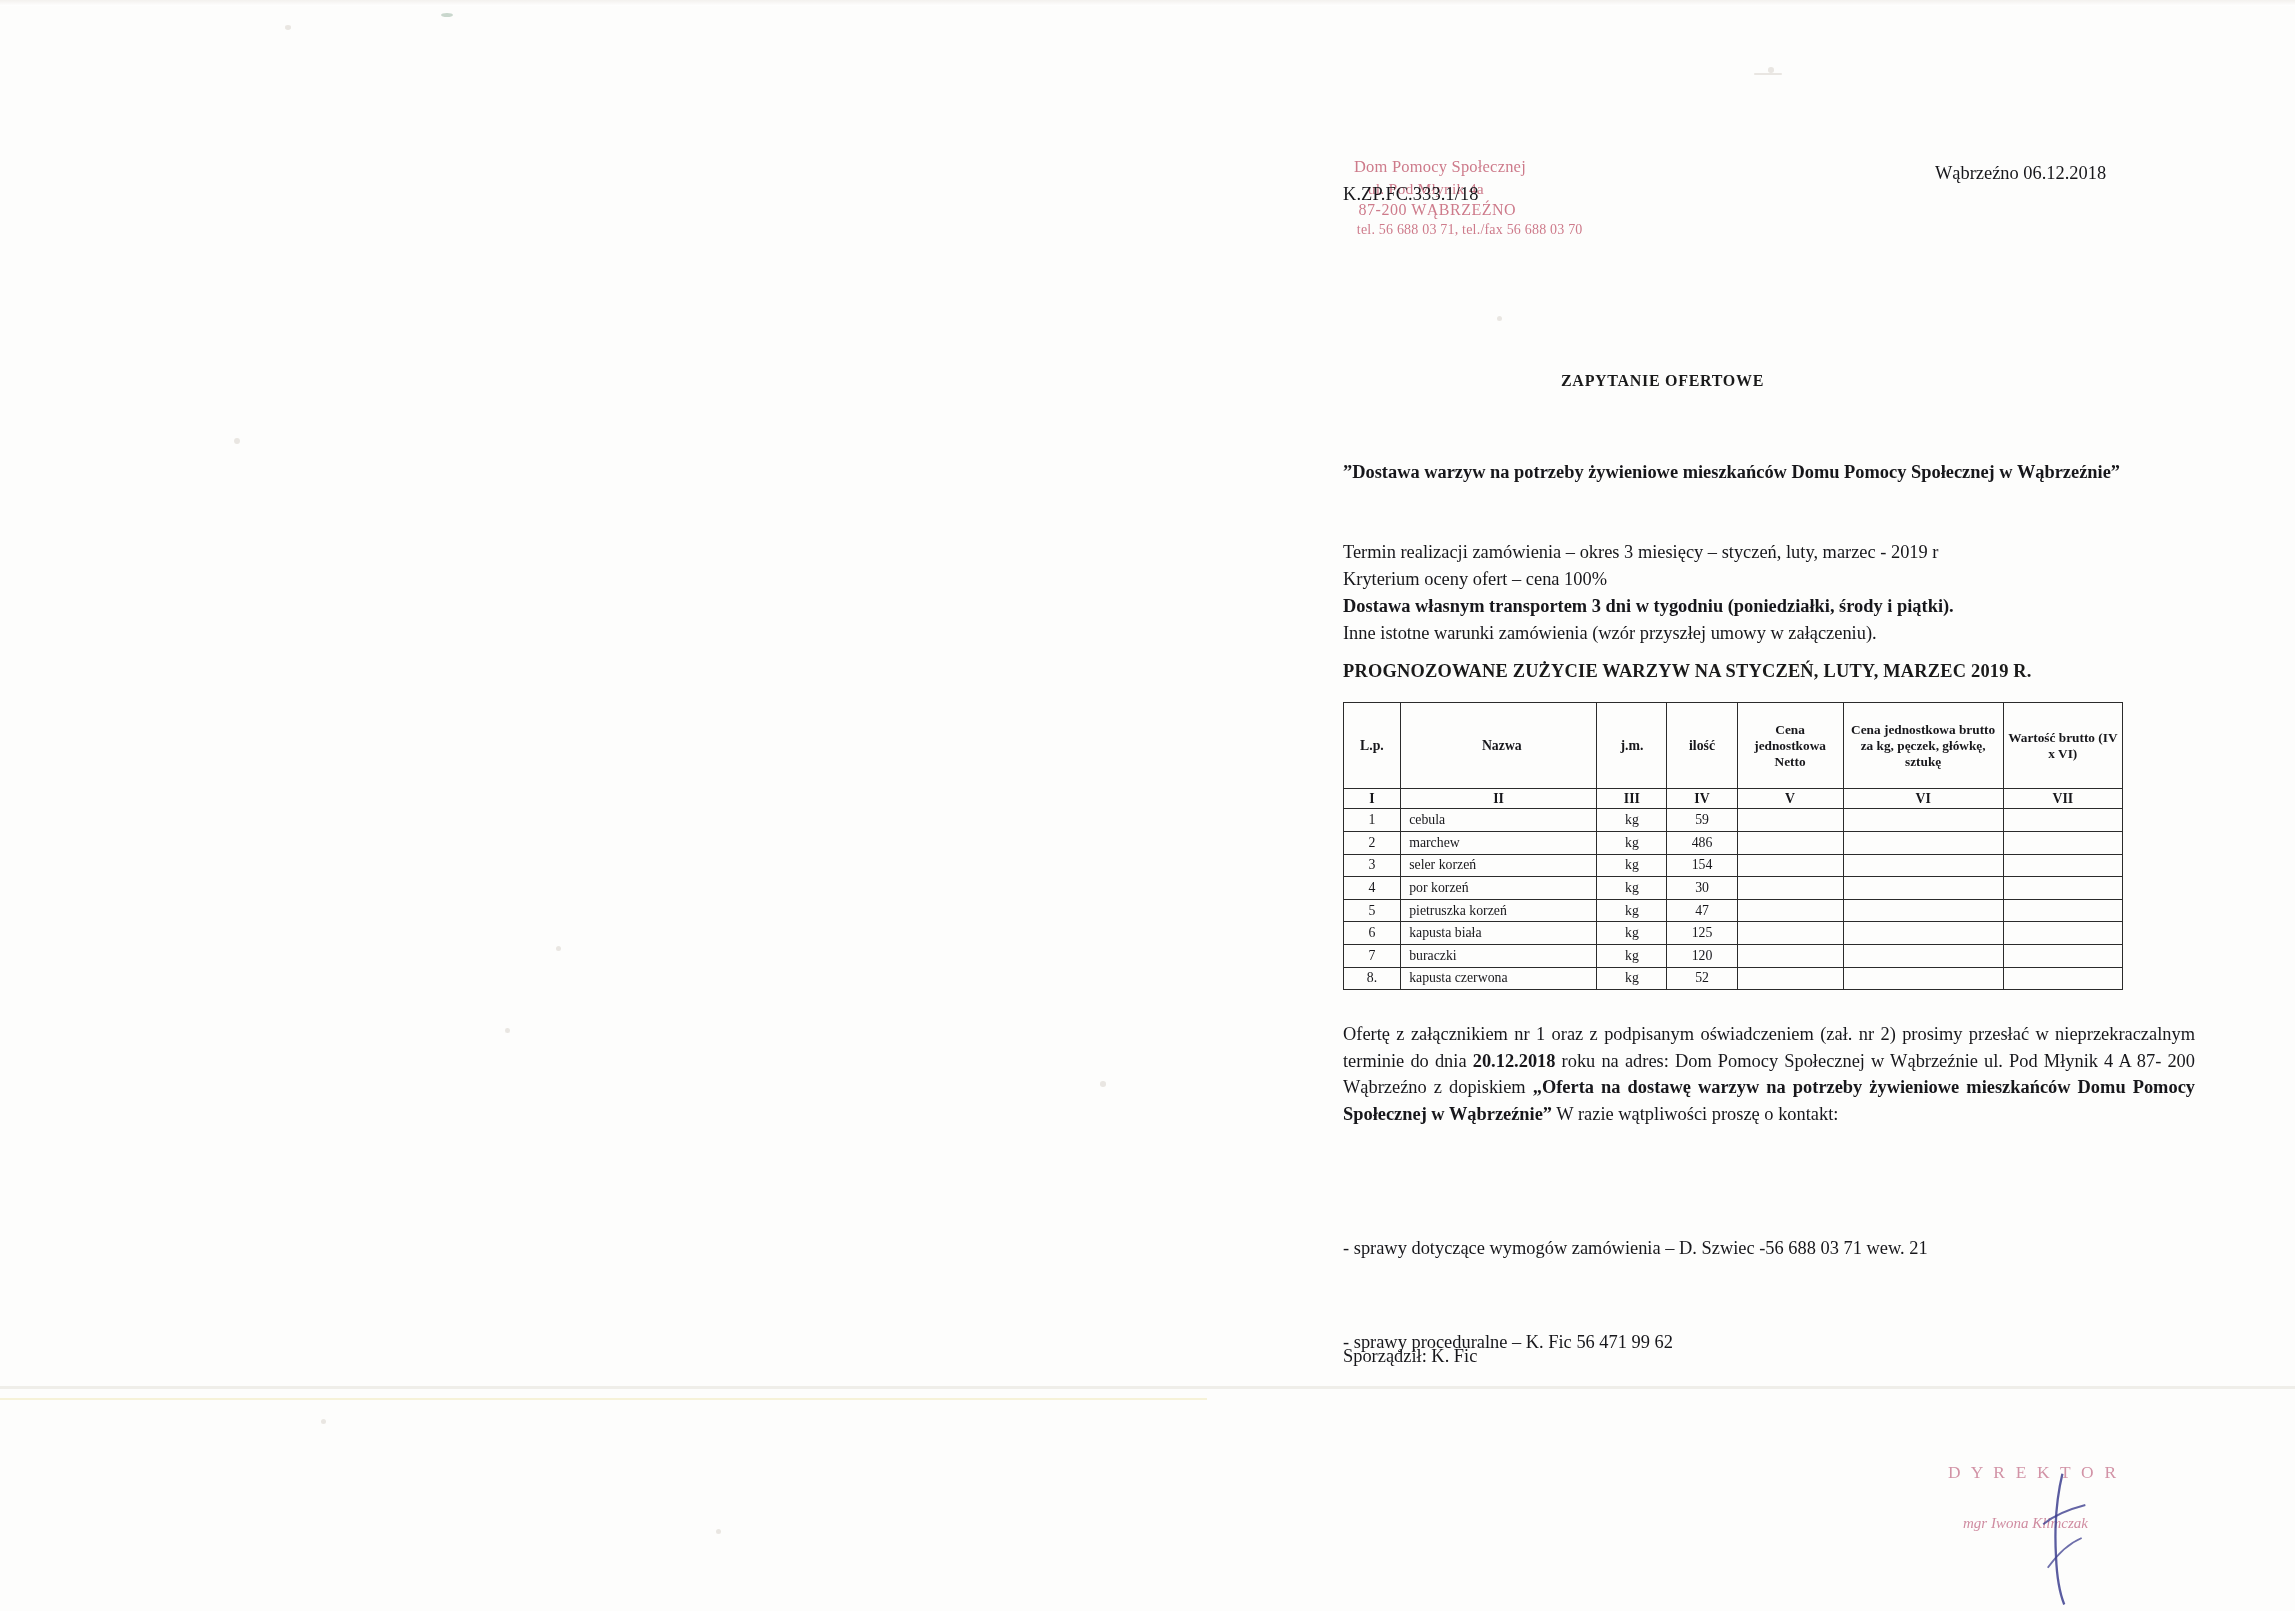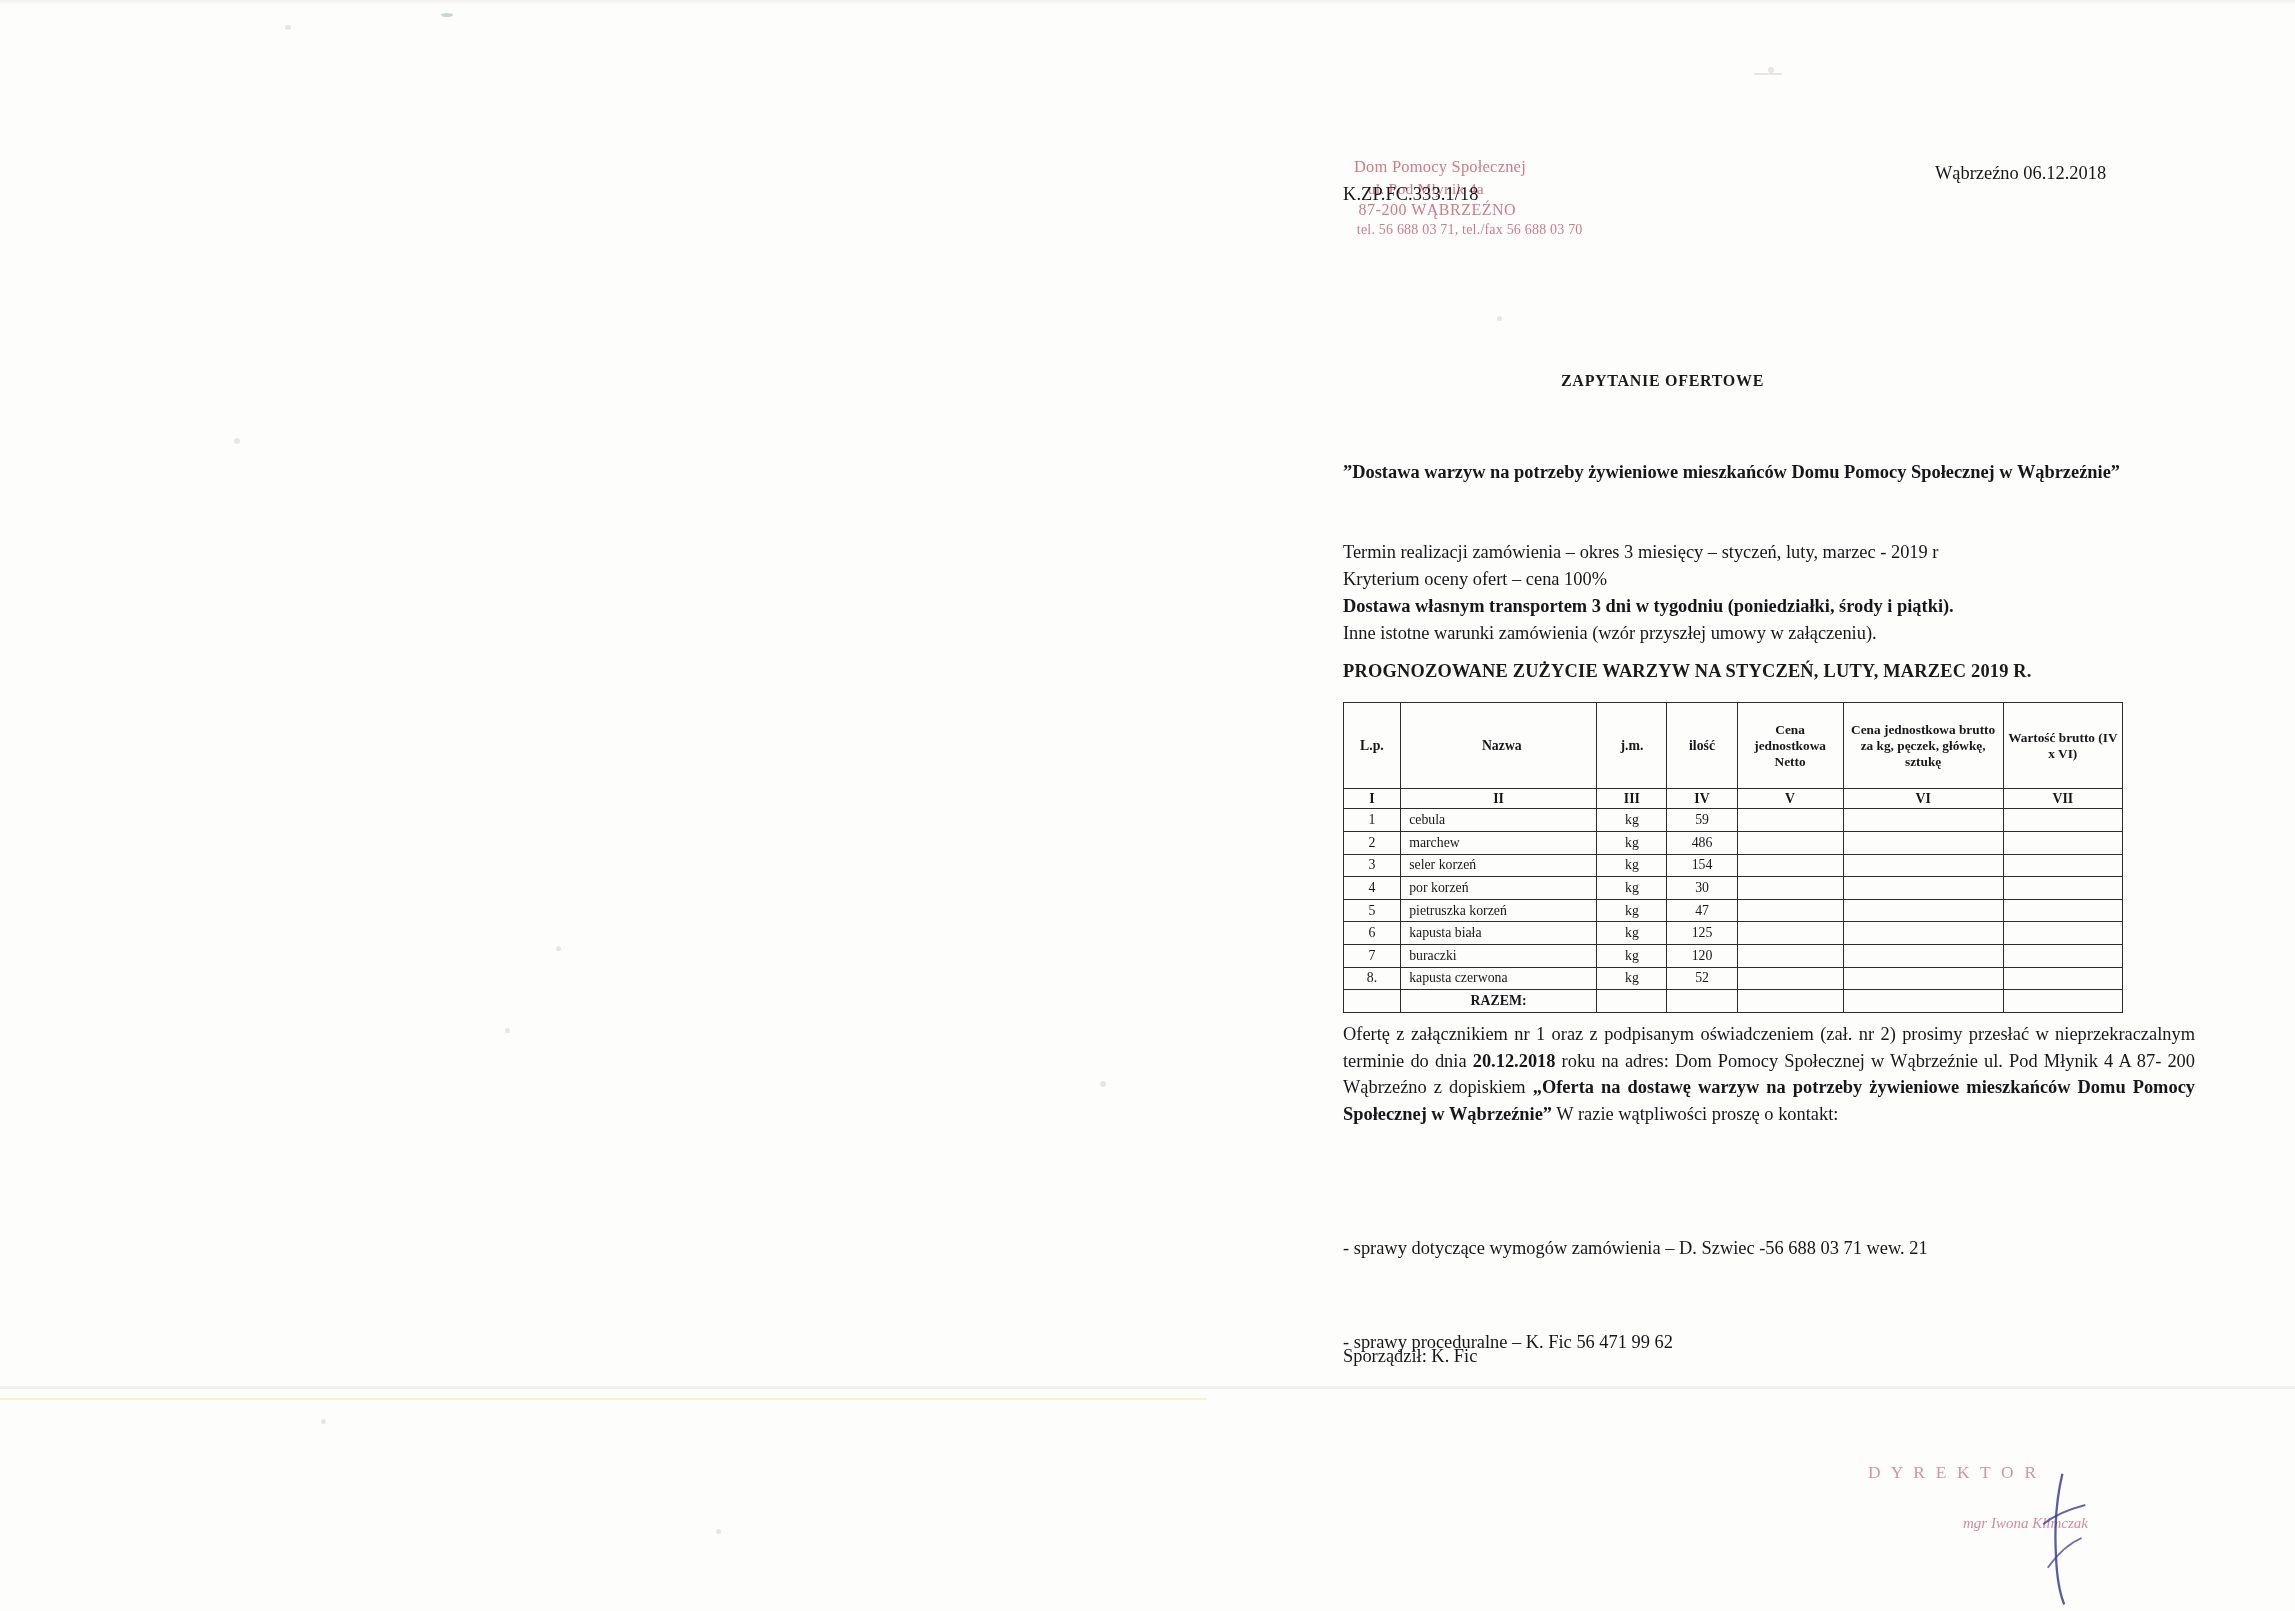--- a/index.html
+++ b/index.html
@@ -205,21 +205,21 @@
   }
   .p-send .b { font-weight: bold; }
 
   .p-contact1 { left: 1343px; top: 1235px; width: 872px; }
   .p-contact2 { left: 1343px; top: 1290px; width: 872px; margin-top: 39px; }
   .p-author   { left: 1343px; top: 1343px; width: 872px; }
 
   
   .sig-title {
     position: absolute;
-    left: 1868px;
+    left: 1948px;
     top: 1462px;
     font-size: 17.4px;
     color: #c4708a;
     letter-spacing: 3.2px;
     opacity: .75;
   }
   .sig-name {
     position: absolute;
     left: 1963px;
     top: 1515px;
@@ -368,29 +368,20 @@
       </tr>
       <tr>
         <td class="rn">8.</td>
         <td class="nm">kapusta czerwona</td>
         <td class="jm">kg</td>
         <td class="q">52</td>
         <td class="c5"></td>
         <td class="c6"></td>
         <td class="c7"></td>
       </tr>
-      <tr class="total">
-        <td class="rn"></td>
-        <td class="razem">RAZEM:</td>
-        <td class="jm"></td>
-        <td class="q"></td>
-        <td class="c5"></td>
-        <td class="c6"></td>
-        <td class="c7"></td>
-      </tr>
     </tbody>
   </table>
 
   <div class="para p-send">
     <span>Ofertę z załącznikiem nr 1 oraz z podpisanym oświadczeniem (zał. nr 2) prosimy przesłać  w nieprzekraczalnym terminie do dnia </span><span class="b">20.12.2018</span><span> roku na adres: Dom Pomocy Społecznej w Wąbrzeźnie ul. Pod Młynik 4 A 87- 200 Wąbrzeźno z dopiskiem </span><span class="b">„Oferta na dostawę warzyw na potrzeby żywieniowe mieszkańców Domu Pomocy Społecznej w Wąbrzeźnie”</span><span> W razie wątpliwości proszę o kontakt:</span>
   </div>
 
   <div class="para p-contact1">- sprawy dotyczące wymogów zamówienia – D. Szwiec  -56 688 03 71 wew. 21</div>
   <div class="para p-contact2">- sprawy proceduralne – K. Fic 56 471 99 62</div>
   <div class="para p-author">Sporządził: K. Fic</div>

